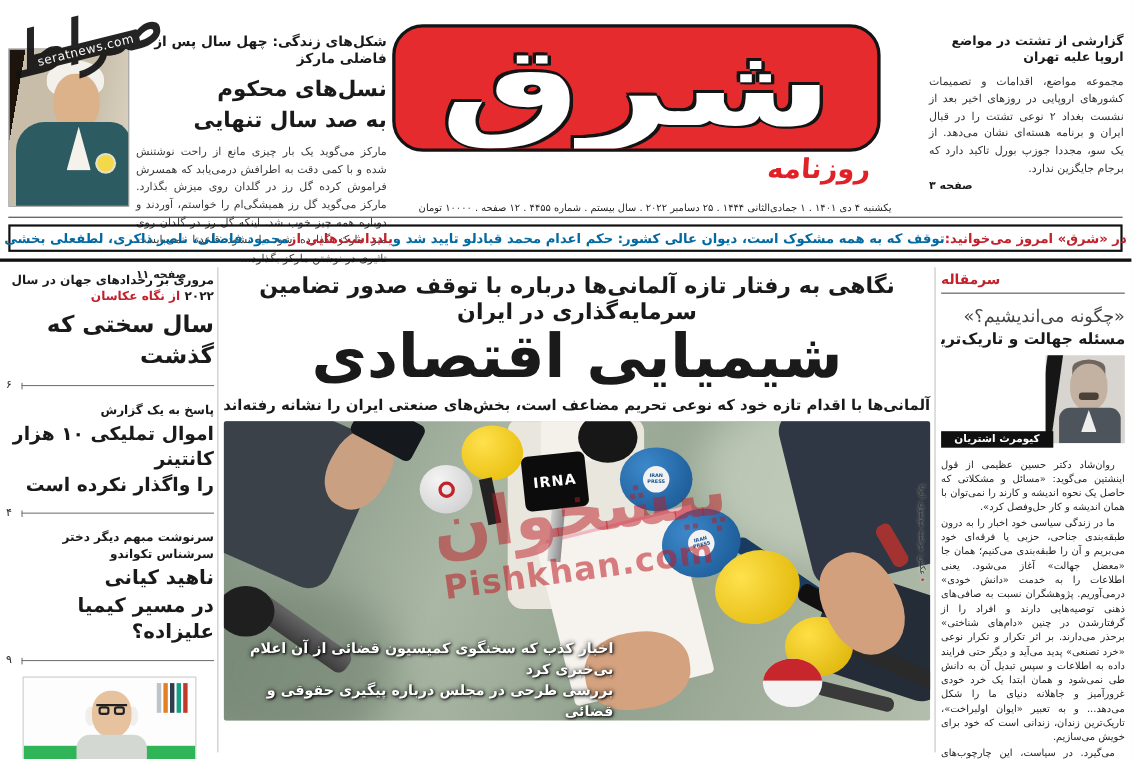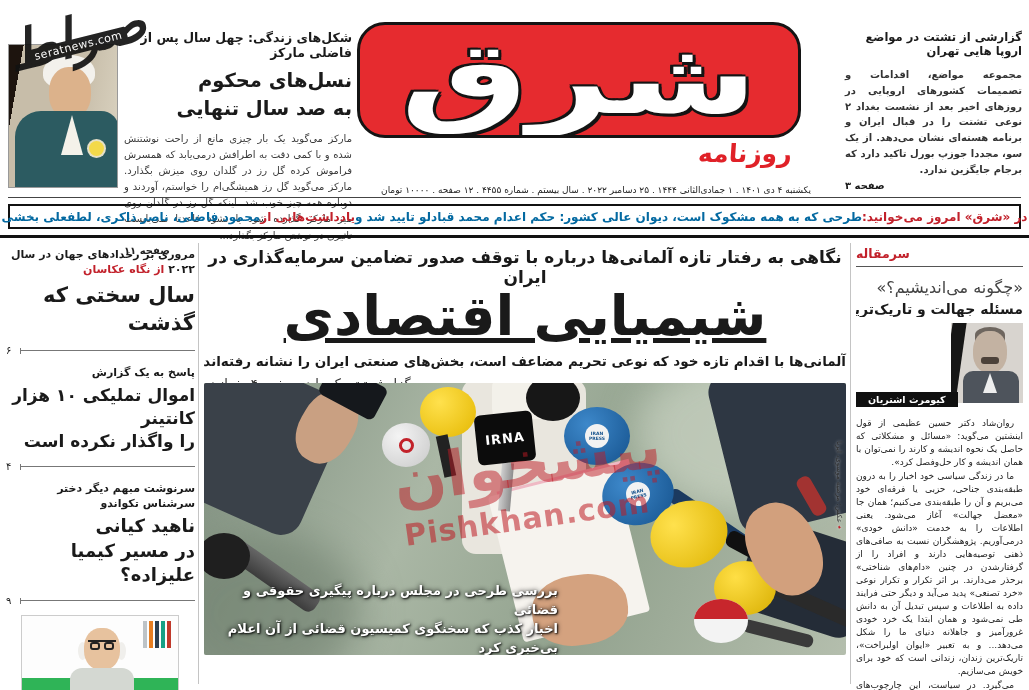--- a/index.html
+++ b/index.html
@@ -31,21 +31,21 @@
     border:3px solid #141414; border-radius:28px; display:flex; align-items:center; justify-content:center; overflow:hidden; }
   .masthead-logo { color:#fff; font-size:92px; font-weight:bold; line-height:1; transform:scale(1.55,1.08); 
     text-shadow:-2px 0 #141414, 2px 0 #141414, 0 -2px #141414, 0 2px #141414, -2px -2px #141414, 2px 2px #141414; }
   .rooznameh { position:absolute; left:688px; top:139px; width:114px; text-align:center; color:#e02128;
     font-size:25px; font-weight:bold; transform:skewX(-4deg); }
   .dateline { position:absolute; left:357px; top:185px; width:478px; font-size:9px; color:#222; text-align:center; white-space:nowrap; }
   
   .europe { position:absolute; left:845px; top:30px; width:177px; }
   .eu-kicker { font-size:11.5px; font-weight:bold; margin-bottom:9px; }
   .eu-headline { font-size:18.5px; font-weight:bold; line-height:1.5; }
-  .eu-body { font-size:10px; line-height:1.58; text-align:justify; color:#333; margin-top:1px;font-weight:bold; }
+  .eu-body { font-size:10px; line-height:1.58; text-align:justify; color:#333; margin-top:1px; }
   .eu-page { font-size:10px; font-weight:bold; text-align:left; margin-top:2px; }
   
   .rule-top { position:absolute; left:8px; right:8px; top:197px; border-top:1px solid #444; }
   .banner { position:absolute; left:8px; right:8px; top:204px; height:25px; border:2px solid #111;
     display:flex; align-items:center; justify-content:center; font-size:12px; font-weight:bold; white-space:nowrap; }
   .banner .red { color:#c2212b; }
   .banner .blk { color:#0369a1; }
   .rule-thick { position:absolute; left:0; right:0; top:235px; height:3px; background:#111; }
   .vline1 { position:absolute; left:198px; top:243px; bottom:6px; border-left:1px solid #c4c4c4; }
   .vline2 { position:absolute; left:850px; top:243px; bottom:6px; border-left:1px solid #c4c4c4; }
@@ -64,22 +64,22 @@
   .mp-books { position:absolute; right:7px; top:5px; display:flex; gap:2px; }
   .mp-books i { display:block; width:4px; height:27px; }
   .mp-head { position:absolute; left:62px; top:12px; width:36px; height:42px; background:#e7c29e; border-radius:45%; }
   .mp-hairL { position:absolute; left:56px; top:26px; width:9px; height:18px; background:#f0efec; border-radius:50%; }
   .mp-hairR { position:absolute; left:95px; top:26px; width:9px; height:18px; background:#f0efec; border-radius:50%; }
   .mp-glass { position:absolute; left:66px; top:24px; width:28px; height:9px; border-top:2px solid #222; display:flex; gap:4px; justify-content:center; }
   .mp-glass i { width:10px; height:8px; border:2px solid #222; border-radius:3px; display:block; }
   .mp-shirt { position:absolute; left:48px; top:52px; width:64px; height:40px; background:#d4d8d2; border-radius:12px 12px 0 0; }
   
   .center-col { position:absolute; left:204px; top:243px; width:642px; height:447px; }
-  .lead-kicker { text-align:center; font-size:17px; font-weight:bold; padding-top:4px; }
-  .lead-headline { text-align:center; font-size:55px; font-weight:bold; line-height:1.08; letter-spacing:-1px;text-decoration:underline; }
+  .lead-kicker { text-align:center; font-size:20px; font-weight:bold; padding-top:4px; }
+  .lead-headline { text-align:center; font-size:55px; font-weight:bold; line-height:1.08; letter-spacing:-1px; }
   .lead-subhead { text-align:center; font-size:13.5px; font-weight:bold; margin-top:7px; white-space:nowrap; }
   .lead-note { font-size:13px; color:#333; text-align:left; margin:7px 4px 0 6px; }
   
   .main-photo { position:absolute; left:0; top:140px; width:642px; height:272px; overflow:hidden; border-radius:2px;
     background:linear-gradient(115deg,#7e8e7e,#aab7a5 35%,#92a28e 62%,#b4bead); }
   .main-photo .el { position:absolute; }
   .ph-blob1 { left:430px; top:-30px; width:220px; height:160px; background:#cdd6c6; border-radius:50%; filter:blur(18px); opacity:.7; }
   .ph-blob2 { left:-40px; top:150px; width:200px; height:160px; background:#6d7d6c; border-radius:50%; filter:blur(20px); opacity:.6; }
   .ph-arm-left { left:-25px; top:-15px; width:150px; height:150px; background:#3a4149; border-radius:22px; transform:rotate(24deg); }
   .ph-hand-left { left:96px; top:6px; width:54px; height:76px; background:#c9a082; border-radius:45%; transform:rotate(30deg); }
@@ -172,30 +172,30 @@
     <div class="mq-page">صفحه ۱۱</div>
   </div>
 
   <div class="masthead-box">
     <div class="masthead-logo">شرق</div>
   </div>
   <div class="rooznameh">روزنامه</div>
   <div class="dateline">یکشنبه ۴ دی ۱۴۰۱ . ۱ جمادی‌الثانی ۱۴۴۴ . ۲۵ دسامبر ۲۰۲۲ . سال بیستم . شماره ۴۴۵۵ . ۱۲ صفحه . ۱۰۰۰۰ تومان</div>
 
   <div class="europe">
-    <div class="eu-kicker">گزارشی از تشتت در مواضع اروپا هایی تهران</div>
+    <div class="eu-kicker">گزارشی از تشتت در مواضع اروپا علیه تهران</div>
     <div class="eu-body">مجموعه مواضع، اقدامات و تصمیمات کشورهای اروپایی در روزهای اخیر بعد از نشست بغداد ۲ نوعی تشتت را در قبال ایران و برنامه هسته‌ای نشان می‌دهد. از یک سو، مجددا جوزپ بورل تاکید دارد که برجام جایگزین ندارد.</div>
     <div class="eu-page">صفحه ۳</div>
   </div>
 
   <div class="rule-top"></div>
 
   <div class="banner">
     <span class="red">در «شرق» امروز می‌خوانید:</span>
-      <span class="blk"> طرحی که به همه مشکوک است، دیوان عالی کشور: حکم اعدام محمد قبادلو تایید شد و </span>
+      <span class="blk"> توقف که به همه مشکوک است، دیوان عالی کشور: حکم اعدام محمد قبادلو تایید شد و </span>
       <span class="red">یادداشت‌هایی از</span>
       <span class="blk"> محمود فاضلی، ناصر ذاکری، لطفعلی بخشی</span>
   </div>
   <div class="rule-thick"></div>
   <div class="vline1"></div>
   <div class="vline2"></div>
 
   <div class="left-col">
     <div>
       <div class="ls-kicker"><span>مروری بر رخدادهای جهان در سال ۲۰۲۲ </span><span class="red">از نگاه عکاسان</span></div>
@@ -293,22 +293,22 @@
       <div class="el mic-y3-stem"></div>
       <div class="el mic-yellow3 mic-ball"></div>
       <div class="el mic-red-stem"></div>
       <div class="el mic-red mic-ball"></div>
       <div class="el ph-hand-center"></div>
       <div class="el ph-bracelet"></div>
       <div class="el ph-hand-right"></div>
       <div class="el ph-wm-fa">پیشخوان</div>
       <div class="el ph-wm-en">Pishkhan.com</div>
       <div class="el ph-caption">
+        <div class="cap-line">اخبار کذب که سخنگوی کمیسیون قضائی از آن اعلام بی‌خبری کرد</div>
         <div class="cap-line">بررسی طرحی در مجلس درباره پیگیری حقوقی و قضائی</div>
-        <div class="cap-line">اخبار کذب که سخنگوی کمیسیون قضائی از آن اعلام بی‌خبری کرد</div>
 
       </div>
       <div class="el ph-credit"><span class="star">٭</span> <span>عکس: مرضیه موسوی، ایرنا</span></div>
     </div>
   </div>
 
   <div class="right-col">
     <div class="ed-label">سرمقاله</div>
     <div class="ed-rule"></div>
     <div class="ed-kicker">«چگونه می‌اندیشیم؟»</div>

